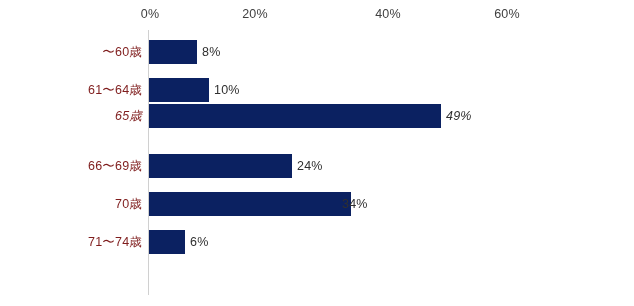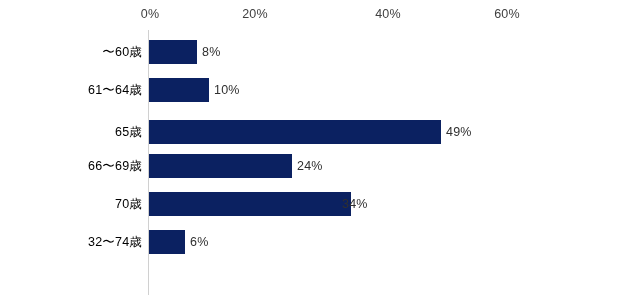--- a/index.html
+++ b/index.html
@@ -55,21 +55,21 @@
     left: 0;
     width: 634px;
     height: 38px;
   }
   .cat-label {
     position: absolute;
     right: 492px; 
     top: 50%;
     transform: translateY(-50%);
     font-size: 12.5px;
-    color: #000000;
+    color: #7f1d1d;
     white-space: nowrap;
     text-align: right;
     letter-spacing: 0.2px;
   }
   .bar {
     position: absolute;
     left: 149px;
     top: 50%;
     transform: translateY(-50%);
     height: 24px;
@@ -103,39 +103,39 @@
       <div class="bar" style="width:47.6px;"></div>
       <div class="bar-value" style="left:202px;">8%</div>
     </div>
 
     <div class="row" style="top:71px;">
       <div class="cat-label">61〜64歳</div>
       <div class="bar" style="width:59.5px;"></div>
       <div class="bar-value" style="left:214px;">10%</div>
     </div>
 
-    <div class="row" style="top:113px;">
+    <div class="row" style="top:97px;font-style:italic;">
       <div class="cat-label">65歳</div>
       <div class="bar" style="width:291.6px;"></div>
       <div class="bar-value" style="left:446px;text-align:center;">49%</div>
     </div>
 
     <div class="row" style="top:147px;">
       <div class="cat-label">66〜69歳</div>
       <div class="bar" style="width:142.8px;"></div>
       <div class="bar-value" style="left:297px;">24%</div>
     </div>
 
     <div class="row" style="top:185px;">
       <div class="cat-label">70歳</div>
       <div class="bar" style="width:202.3px;"></div>
       <div class="bar-value" style="left:342px;">34%</div>
     </div>
 
     <div class="row" style="top:223px;">
-      <div class="cat-label">32〜74歳</div>
+      <div class="cat-label">71〜74歳</div>
       <div class="bar" style="width:35.7px;"></div>
       <div class="bar-value" style="left:190px;">6%</div>
     </div>
 
 
   </div>
 </div>
 
 </body></html>

